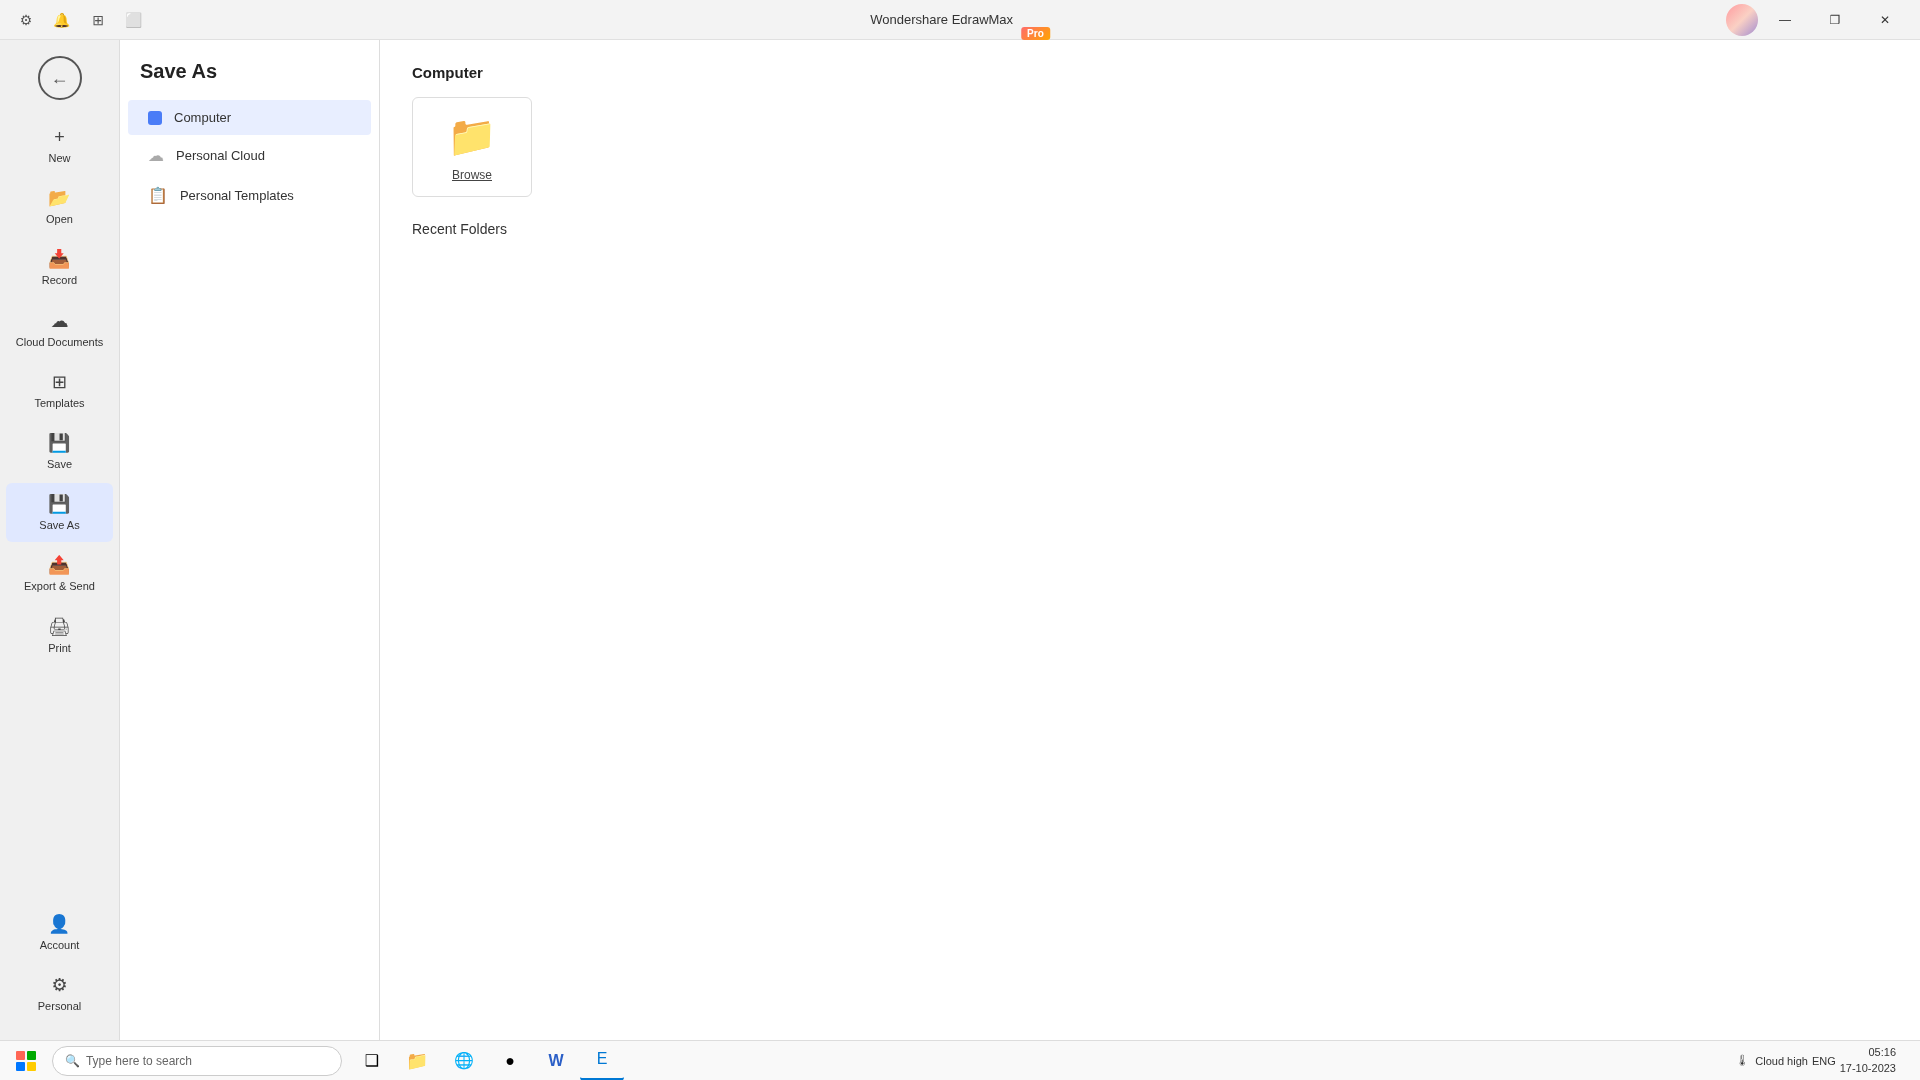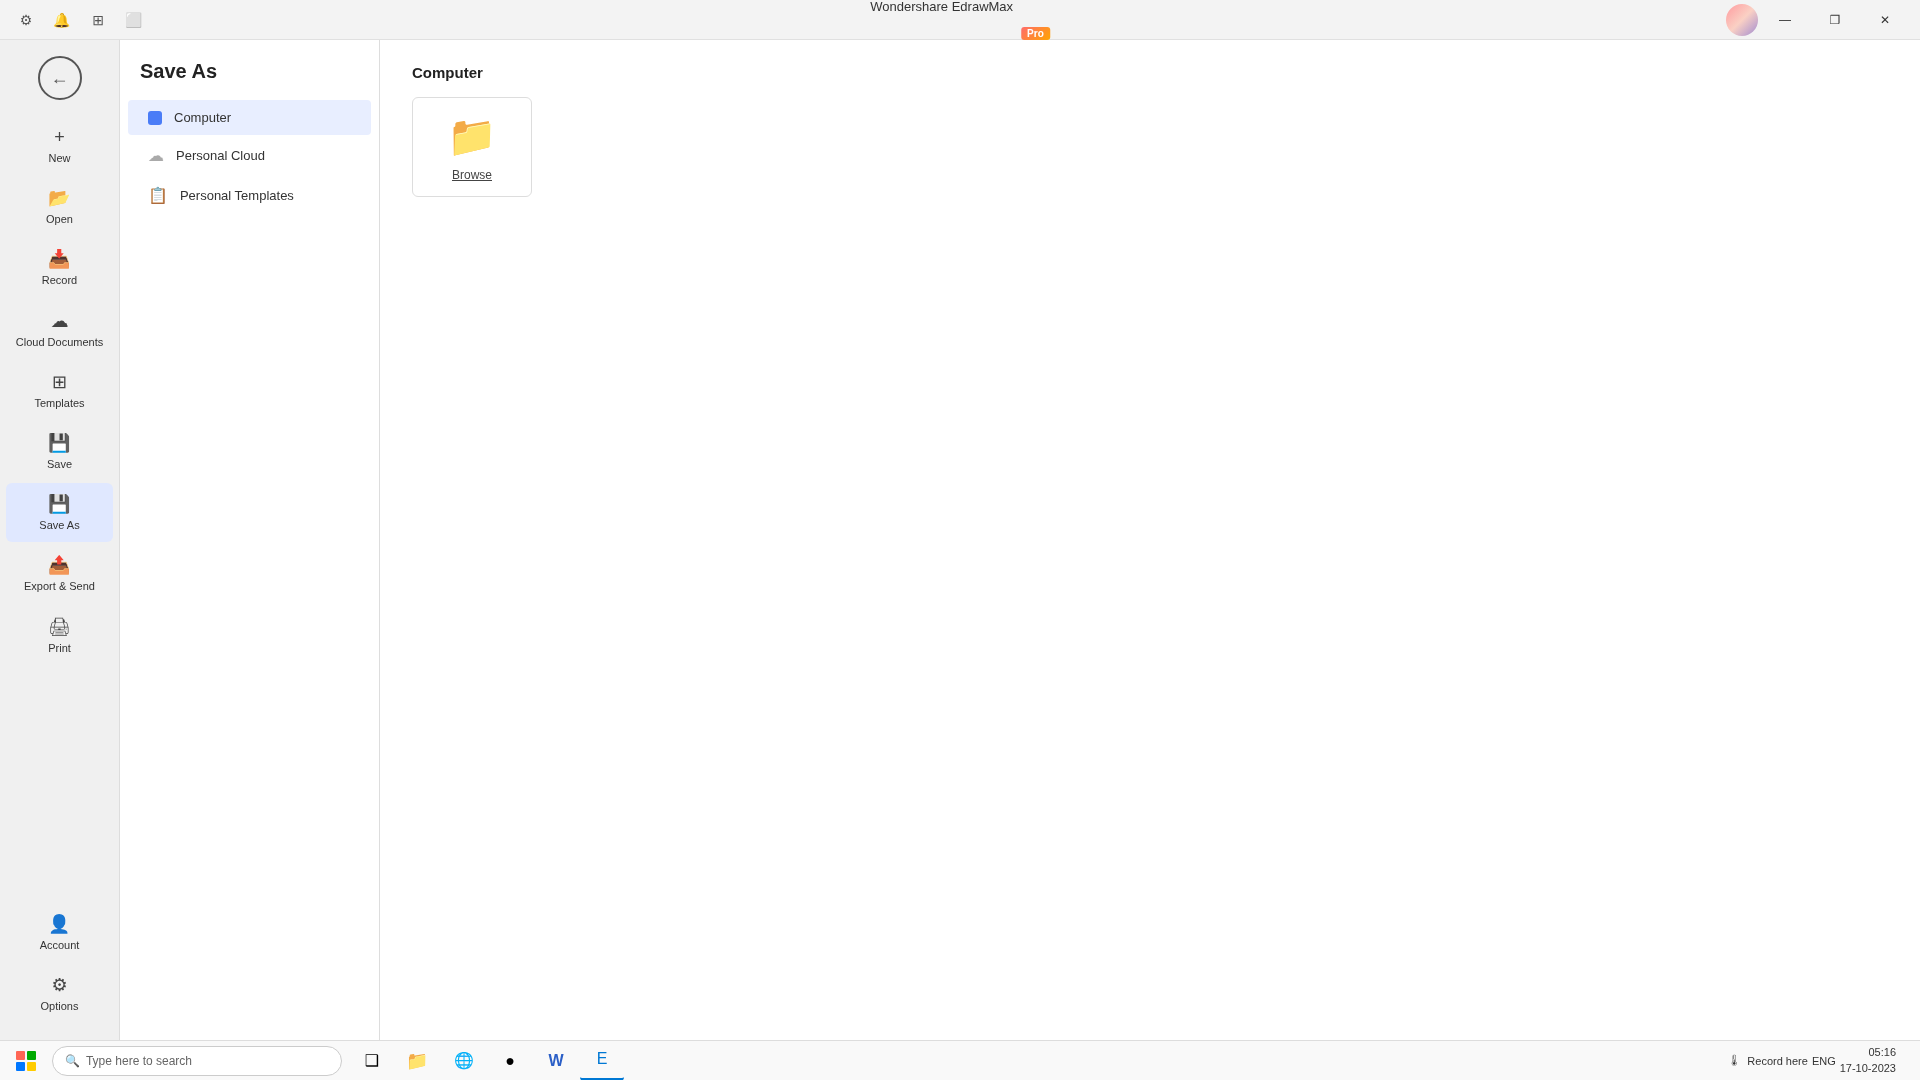--- a/index.html
+++ b/index.html
@@ -7,21 +7,21 @@
 
     
     .titlebar {
       position: absolute; top: 0; left: 0; right: 0; height: 40px;
       background: #f3f3f3; display: flex; align-items: center;
       justify-content: space-between; padding: 0 12px;
       border-bottom: 1px solid #e0e0e0;
     }
     .titlebar-center {
       position: absolute; left: 50%; transform: translateX(-50%);
-      font-size: 13px; color: #333; display: flex; align-items: flex-start; gap: 8px;
+      font-size: 13px; color: #333; display: flex; align-items: center; gap: 8px;
     }
     .pro-badge {
       background: linear-gradient(135deg, #ff6b6b, #ffa500);
       color: white; font-size: 10px; padding: 1px 6px; border-radius: 3px; font-weight: 600; margin-top: 28px;
     }
     .titlebar-right { display: flex; align-items: center; gap: 4px; }
     .titlebar-icon { width: 32px; height: 32px; border-radius: 50%; background: linear-gradient(135deg, #ff9a9e, #fad0c4, #a18cd1); display: flex; align-items: center; justify-content: center; }
     .win-btn { width: 46px; height: 40px; display: flex; align-items: center; justify-content: center; cursor: pointer; font-size: 12px; color: #333; }
 
     .toolbar-icons { display: flex; align-items: center; gap: 8px; }
@@ -187,21 +187,21 @@
         <span class="nav-item-label">Print</span>
       </div>
     </div>
     <div class="nav-bottom">
       <div class="nav-item">
         <span class="nav-item-icon">👤</span>
         <span class="nav-item-label">Account</span>
       </div>
       <div class="nav-item">
         <span class="nav-item-icon">⚙</span>
-        <span class="nav-item-label">Options</span>
+        <span class="nav-item-label">Personal</span>
       </div>
     </div>
   </div>
 
   <div class="saveas-panel">
     <div class="saveas-title">Save As</div>
 
     <div class="saveas-item active">
       <span style="width:14px;height:14px;background:#4a7cf7;border-radius:3px;flex-shrink:0;display:inline-block;"></span>
       <span>Computer</span>
@@ -219,20 +219,21 @@
   </div>
 
   <div class="main-content">
     <div class="section-title">Computer</div>
 
     <div class="browse-card">
       <span class="folder-icon-big">📁</span>
       <span class="browse-label">Browse</span>
     </div>
 
+    <div class="recent-title">Recent Folders</div>
   </div>
 </div>
 
 <div class="taskbar">
   <div class="taskbar-app">
     <div class="start-icon">
       <div class="start-square sq-red"></div>
       <div class="start-square sq-green"></div>
       <div class="start-square sq-blue"></div>
       <div class="start-square sq-yellow"></div>
@@ -261,21 +262,21 @@
       <span style="font-size:16px;font-weight:bold;color:#2b5fc7;">W</span>
     </div>
     <div class="taskbar-app active">
       <span style="font-size:16px;color:#0078d4;">E</span>
     </div>
   </div>
 
   <div class="taskbar-right">
     <div class="taskbar-sys-icons">
       <span>🌡</span>
-      <span class="weather-text">Record here</span>
+      <span class="weather-text">Cloud high</span>
     </div>
     <span style="font-size:11px;margin:0 0;">ENG</span>
     <div class="sys-time">
       <div>05:16</div>
       <div>17-10-2023</div>
     </div>
     <div class="taskbar-corner"></div>
   </div>
 </div>
 

